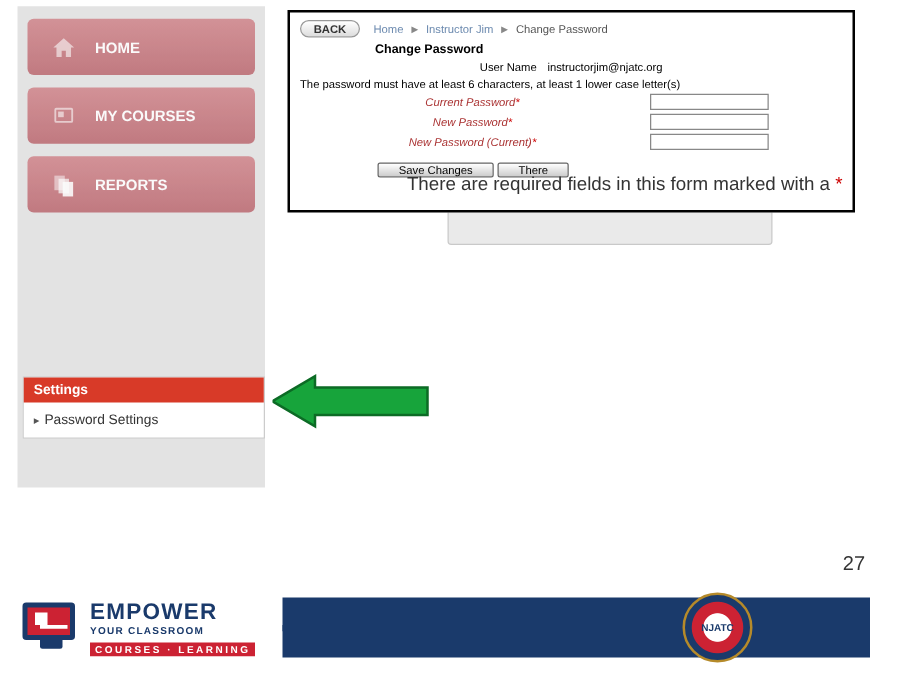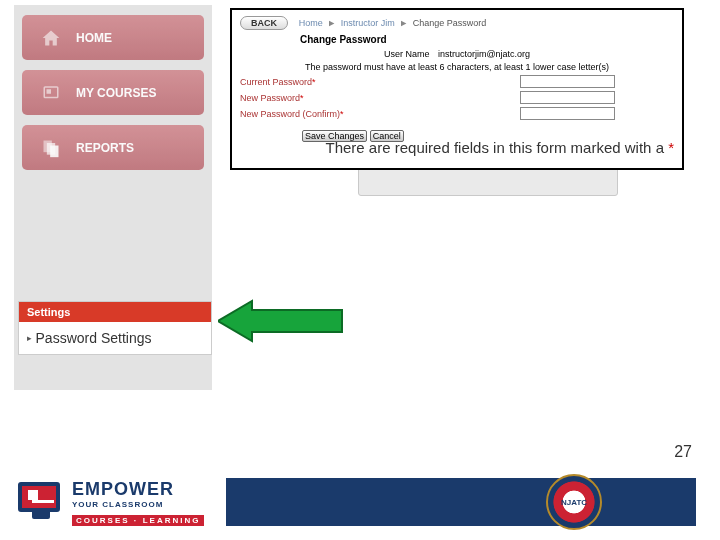--- a/index.html
+++ b/index.html
@@ -8,41 +8,41 @@
   .slide { width: 720px; height: 540px; position: relative; }
   
   .sidebar { position: absolute; left: 14px; top: 5px; width: 198px; height: 385px; background: #e3e3e3; }
   
   .nav-btn { position: relative; margin: 10px 8px; height: 45px; background: linear-gradient(#d0848a, #bb6870); border-radius: 5px; display: flex; align-items: center; padding-left: 16px; color: #fff; font-size: 12px; font-weight: bold; opacity: 0.85; }
   .nav-btn .icon { width: 26px; height: 26px; margin-right: 12px; display: flex; align-items: center; justify-content: center; }
   .nav-btn .icon svg { fill: rgba(255,255,255,0.6); }
   
   .settings-box { position: absolute; left: 4px; top: 296px; width: 194px; border: 1px solid #ccc; background: #fff; }
   .settings-header { background: #d83a28; color: #fff; font-size: 11px; font-weight: bold; padding: 4px 8px; }
-  .settings-item { padding: 8px 8px; font-size: 14px; color: #333; display: flex; align-items: center; }
+  .settings-item { padding: 8px 8px; font-size: 11px; color: #333; display: flex; align-items: center; }
   .settings-item::before { content: "▸"; margin-right: 4px; font-size: 9px; color: #555;}
   
   .arrow-container { position: absolute; left: 218px; top: 298px; }
   
   .dialog { position: absolute; left: 230px; top: 8px; width: 454px; height: 162px; border: 2px solid #000; background: #fff; font-size: 10px; }
   .dialog-inner { padding: 6px 8px; }
   .back-btn { display: inline-block; background: linear-gradient(#fff,#ddd); border: 1px solid #999; border-radius: 10px; padding: 1px 10px; font-size: 9px; font-weight: bold; color: #333; vertical-align: middle;}
   .breadcrumb { display: inline-block; margin-left: 8px; font-size: 9px; color: #555; vertical-align: middle;}
   .breadcrumb .link { color: #6c8aaf; }
   .breadcrumb .sep { color: #888; margin: 0 2px;}
   .dialog-title { font-weight: bold; font-size: 10px; margin-left: 60px; margin-top: 4px; }
   .user-row { margin-top: 4px; text-align: center; font-size: 9px; }
   .user-row .lbl { margin-right: 6px; }
-  .hint { text-align: center; font-size: 9px; margin-top: 3px; }
+  .hint { font-size: 9px; margin-top: 3px; }
   .form-row { display: flex; align-items: center; margin-top: 3px; }
-  .form-row .lbl { width: 280px; text-align: left; font-size: 9px; color: #a33; padding-right: 4px;}
+  .form-row .lbl { width: 280px; text-align: center; font-size: 9px; color: #a33; padding-right: 4px; font-style: italic;}
   .form-row .star { color: #c00; }
   .form-row input { width: 95px; height: 13px; border: 1px solid #888; font-size: 9px; }
   .btn-row { margin-top: 10px; margin-left: 62px; }
-  .sbtn { background: linear-gradient(#fff,#ccc); border: 1px solid #666; font-size: 9px; padding: 0 2px; border-radius: 2px;}
+  .sbtn { background: linear-gradient(#fff,#ccc); border: 1px solid #666; font-size: 9px; padding: 0 16px; border-radius: 2px;}
   .req-note { position: absolute; right: 8px; bottom: 12px; font-size: 15px; color: #333; }
   .req-note .star { color: #c00; }
   
   .ghost-box { position: absolute; left: 358px; top: 168px; width: 260px; height: 28px; border: 1px solid #c9c9c9; background: #eaeaea; border-radius: 0 0 3px 3px;}
   
   .page-num { position: absolute; right: 28px; top: 443px; font-size: 16px; color: #333; }
   
   .footer { position: absolute; left: 0; bottom: 0; width: 624px; height: 72px; display: flex; align-items: center; }
   .logo-left { position: absolute; left: 18px; bottom: 6px; width: 205px; height: 62px; display: flex; align-items: center; }
   .logo-left .monitor { width: 46px; height: 42px; position: relative; }
@@ -130,26 +130,26 @@
       <div class="hint">The password must have at least 6 characters, at least 1 lower case letter(s)</div>
       <div class="form-row">
         <span class="lbl"><span>Current Password</span><span class="star">*</span></span>
         <input type="password" style="">
       </div>
       <div class="form-row">
         <span class="lbl"><span>New Password</span><span class="star">*</span></span>
         <input type="password" style="">
       </div>
       <div class="form-row">
-        <span class="lbl"><span>New Password (Confirm)</span><span class="star">*</span></span>
+        <span class="lbl"><span>New Password (Current)</span><span class="star">*</span></span>
         <input type="password" style="">
       </div>
       <div class="btn-row">
         <button class="sbtn">Save Changes</button>
-        <button class="sbtn">Cancel</button>
+        <button class="sbtn">There</button>
       </div>
       <div class="req-note">
         <span>There are required fields in this form marked with a </span><span class="star">*</span>
       </div>
     </div>
   </div>
 
   <div class="page-num">27</div>
 
   <div class="footer">

